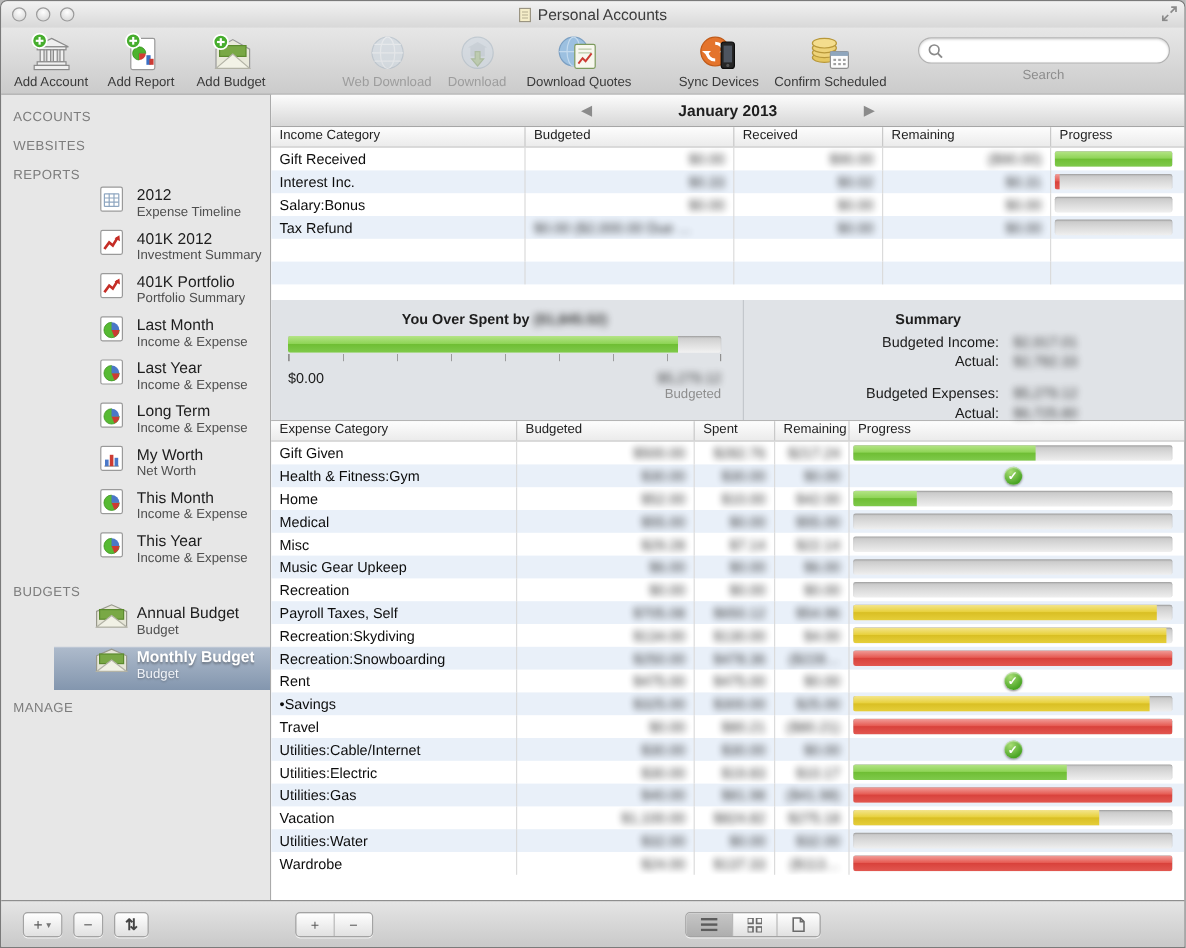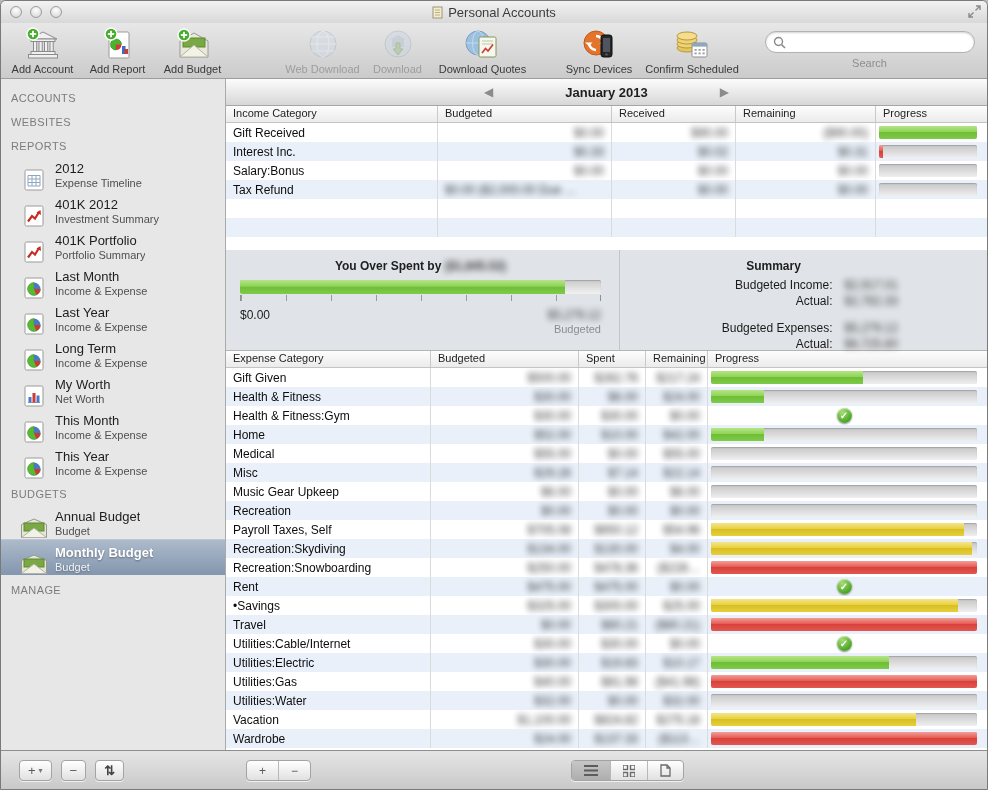--- a/index.html
+++ b/index.html
@@ -28,21 +28,21 @@
   .search-wrap{margin-left:auto;display:flex;flex-direction:column;align-items:center;width:215px;}
   .search-pill{width:210px;height:22px;border-radius:12px;background:#fff;border:1px solid #b2b2b2;
     box-shadow:inset 0 1px 2px rgba(0,0,0,.18);display:flex;align-items:center;padding:0 7px;margin-top:7px;}
   .search-pill input{border:none;outline:none;flex:1;font:12px "Liberation Sans",sans-serif;background:transparent;}
   .search-label{font-size:11px;color:#8d8d8d;margin-top:4px;}
   
   .content{flex:1;display:flex;min-height:0;}
   .sidebar{width:225px;flex:0 0 225px;background:#e7e7e7;border-right:1px solid #aaa;
     padding-top:4px;overflow:hidden;}
   .sb-header{font-size:11px;font-weight:normal;color:#7c7c7c;padding:9px 0 3px 10px;letter-spacing:.4px;}
-  .sb-item{display:flex;align-items:flex-end;height:36px;padding-left:17px;cursor:default;}
+  .sb-item{display:flex;align-items:flex-start;height:36px;padding-left:32px;cursor:default;margin-left:44px;}
   .sb-icon{width:32px;display:flex;justify-content:center;align-items:center;margin-right:5px;flex:0 0 32px;}
   .sb-text{line-height:15px;overflow:hidden;white-space:nowrap;}
   .sb-title{font-size:13px;color:#1d1d1d;display:block;}
   .sb-sub{font-size:11px;color:#4f4f4f;display:block;}
   .sb-item.selected{background:linear-gradient(#adbacb,#8396ae);border-top:1px solid #bcc6d4;}
   .sb-item.selected .sb-title{color:#fff;font-weight:bold;text-shadow:0 1px 2px rgba(0,0,0,.35);}
   .sb-item.selected .sb-sub{color:#f0f3f8;text-shadow:0 1px 2px rgba(0,0,0,.3);}
   .main{flex:1;display:flex;flex-direction:column;background:#fff;min-width:0;}
   
   .period-bar{height:27px;flex:0 0 27px;background:linear-gradient(#fcfcfc,#d7d7d7);
@@ -593,37 +593,20 @@
             <div class="cell num">
               <span class="redacted">$217.24</span>
             </div>
             <div class="cell prog">
               <div class="track">
                 <div class="fill green" style="width: 57%;"></div>
               </div>
             </div>
           </div>
           <div class="t-row expense-grid">
-            <div class="cell">Health &amp; Fitness</div>
-            <div class="cell num">
-              <span class="redacted">$30.00</span>
-            </div>
-            <div class="cell num">
-              <span class="redacted">$6.00</span>
-            </div>
-            <div class="cell num">
-              <span class="redacted">$24.00</span>
-            </div>
-            <div class="cell prog">
-              <div class="track">
-                <div class="fill green" style="width: 20%;"></div>
-              </div>
-            </div>
-          </div>
-          <div class="t-row expense-grid">
             <div class="cell">Health &amp; Fitness:Gym</div>
             <div class="cell num">
               <span class="redacted">$30.00</span>
             </div>
             <div class="cell num">
               <span class="redacted">$30.00</span>
             </div>
             <div class="cell num">
               <span class="redacted">$0.00</span>
             </div>
@@ -851,49 +834,49 @@
             <div class="cell num">
               <span class="redacted">($41.98)</span>
             </div>
             <div class="cell prog">
               <div class="track">
                 <div class="fill red" style="width: 100%;"></div>
               </div>
             </div>
           </div>
           <div class="t-row expense-grid">
+            <div class="cell">Vacation</div>
+            <div class="cell num">
+              <span class="redacted">$1,100.00</span>
+            </div>
+            <div class="cell num">
+              <span class="redacted">$824.82</span>
+            </div>
+            <div class="cell num">
+              <span class="redacted">$275.18</span>
+            </div>
+            <div class="cell prog">
+              <div class="track">
+                <div class="fill yellow" style="width: 77%;"></div>
+              </div>
+            </div>
+          </div>
+          <div class="t-row expense-grid">
             <div class="cell">Utilities:Water</div>
             <div class="cell num">
               <span class="redacted">$32.00</span>
             </div>
             <div class="cell num">
               <span class="redacted">$0.00</span>
             </div>
             <div class="cell num">
               <span class="redacted">$32.00</span>
             </div>
             <div class="cell prog">
               <div class="track"></div>
-            </div>
-          </div>
-          <div class="t-row expense-grid">
-            <div class="cell">Vacation</div>
-            <div class="cell num">
-              <span class="redacted">$1,100.00</span>
-            </div>
-            <div class="cell num">
-              <span class="redacted">$824.82</span>
-            </div>
-            <div class="cell num">
-              <span class="redacted">$275.18</span>
-            </div>
-            <div class="cell prog">
-              <div class="track">
-                <div class="fill yellow" style="width: 77%;"></div>
-              </div>
             </div>
           </div>
           <div class="t-row expense-grid">
             <div class="cell">Wardrobe</div>
             <div class="cell num">
               <span class="redacted">$24.00</span>
             </div>
             <div class="cell num">
               <span class="redacted">$137.33</span>
             </div>

